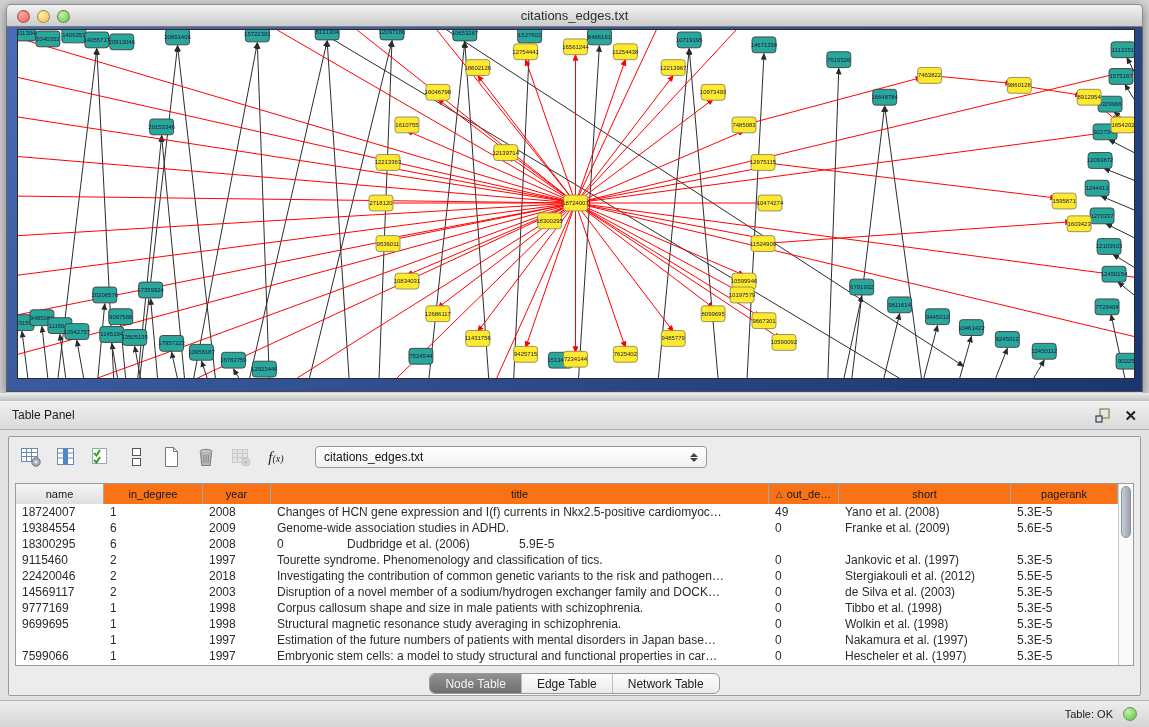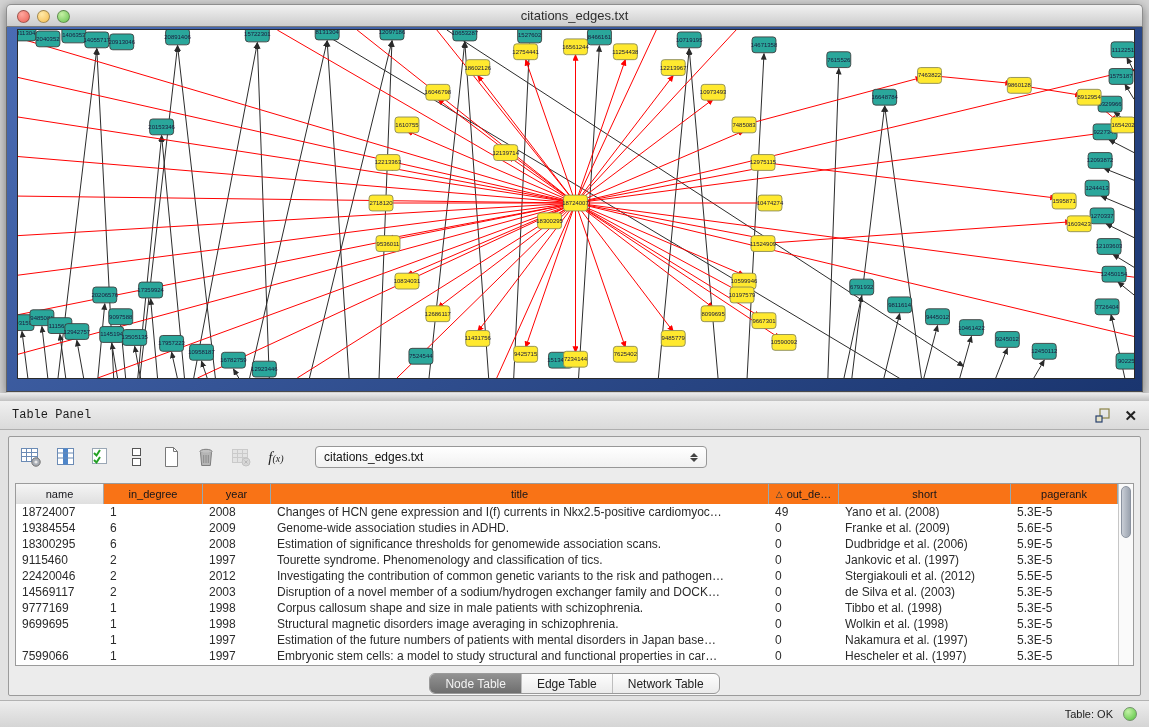--- a/index.html
+++ b/index.html
@@ -27,21 +27,21 @@
 
   
   .splitter { position:absolute; left:0; top:393px; width:1149px; height:8px;
               background:linear-gradient(#ececec,#c2c2c2); }
 
   
   .table-panel { position:absolute; left:0; top:401px; width:1149px; height:299px; background:#e2e2e2; }
   .tp-titlebar { height:29px; display:flex; align-items:center; padding:0 12px;
                  background:linear-gradient(#f0f0f0,#dadada); border-bottom:1px solid #aeaeae;
                  font-size:12px; color:#1c1c1c; }
-  .tp-title { flex:1;font-family:Liberation Mono, monospace; }
+  .tp-title { flex:1; }
   .tp-float { margin-right:14px; display:flex; align-items:center; }
   .tp-close { font-size:15px; font-weight:bold; color:#222; line-height:1; cursor:default; }
 
   .tp-body { position:absolute; left:8px; top:35px; width:1133px; height:260px;
              background:#ececec; border:1px solid #9b9b9b; border-radius:2px; }
   .toolbar { height:40px; display:flex; align-items:center; padding-left:10px; gap:11px; }
   .tbtn { width:24px; height:24px; display:flex; align-items:center; justify-content:center; }
   .fx { font-family:"Liberation Serif", serif; font-style:italic; font-size:15px; color:#222; }
   .fx small { font-size:10px; }
   .combo { margin-left:16px; width:392px; height:22px;
@@ -680,38 +680,37 @@
                 <div class="tcell" style="width: 68px;">2009</div>
                 <div class="tcell" style="width: 498px;">Genome-wide association studies in ADHD.</div>
                 <div class="tcell" style="width: 70px;">0</div>
                 <div class="tcell" style="width: 172px;">Franke et al. (2009)</div>
                 <div class="tcell" style="flex: 1 1 0%;">5.6E-5</div>
               </div>
               <div class="trow">
                 <div class="tcell" style="width: 88px;">18300295</div>
                 <div class="tcell" style="width: 99px;">6</div>
                 <div class="tcell" style="width: 68px;">2008</div>
-                <div class="tcell" style="width: 498px;">Estimation of significance thresholds for genomewide association scans.</div>
                 <div class="tcell" style="width: 70px;">0</div>
                 <div class="tcell" style="width: 172px;">Dudbridge et al. (2006)</div>
                 <div class="tcell" style="flex: 1 1 0%;">5.9E-5</div>
               </div>
               <div class="trow">
                 <div class="tcell" style="width: 88px;">9115460</div>
                 <div class="tcell" style="width: 99px;">2</div>
                 <div class="tcell" style="width: 68px;">1997</div>
                 <div class="tcell" style="width: 498px;">Tourette syndrome. Phenomenology and classification of tics.</div>
                 <div class="tcell" style="width: 70px;">0</div>
                 <div class="tcell" style="width: 172px;">Jankovic et al. (1997)</div>
                 <div class="tcell" style="flex: 1 1 0%;">5.3E-5</div>
               </div>
               <div class="trow">
                 <div class="tcell" style="width: 88px;">22420046</div>
                 <div class="tcell" style="width: 99px;">2</div>
-                <div class="tcell" style="width: 68px;">2012</div>
+                <div class="tcell" style="width: 68px;">2018</div>
                 <div class="tcell" style="width: 498px;">Investigating the contribution of common genetic variants to the risk and pathogen…</div>
                 <div class="tcell" style="width: 70px;">0</div>
                 <div class="tcell" style="width: 172px;">Stergiakouli et al. (2012)</div>
                 <div class="tcell" style="flex: 1 1 0%;">5.5E-5</div>
               </div>
               <div class="trow">
                 <div class="tcell" style="width: 88px;">14569117</div>
                 <div class="tcell" style="width: 99px;">2</div>
                 <div class="tcell" style="width: 68px;">2003</div>
                 <div class="tcell" style="width: 498px;">Disruption of a novel member of a sodium/hydrogen exchanger family and DOCK…</div>
@@ -725,21 +724,21 @@
                 <div class="tcell" style="width: 68px;">1998</div>
                 <div class="tcell" style="width: 498px;">Corpus callosum shape and size in male patients with schizophrenia.</div>
                 <div class="tcell" style="width: 70px;">0</div>
                 <div class="tcell" style="width: 172px;">Tibbo et al. (1998)</div>
                 <div class="tcell" style="flex: 1 1 0%;">5.3E-5</div>
               </div>
               <div class="trow">
                 <div class="tcell" style="width: 88px;">9699695</div>
                 <div class="tcell" style="width: 99px;">1</div>
                 <div class="tcell" style="width: 68px;">1998</div>
-                <div class="tcell" style="width: 498px;">Structural magnetic disorders image averaging in schizophrenia.</div>
+                <div class="tcell" style="width: 498px;">Structural magnetic resonance study averaging in schizophrenia.</div>
                 <div class="tcell" style="width: 70px;">0</div>
                 <div class="tcell" style="width: 172px;">Wolkin et al. (1998)</div>
                 <div class="tcell" style="flex: 1 1 0%;">5.3E-5</div>
               </div>
               <div class="trow">
                 <div class="tcell" style="width: 88px; margin-top: 20px;">9465546</div>
                 <div class="tcell" style="width: 99px;">1</div>
                 <div class="tcell" style="width: 68px;">1997</div>
                 <div class="tcell" style="width: 498px;">Estimation of the future numbers of patients with mental disorders in Japan base…</div>
                 <div class="tcell" style="width: 70px;">0</div>

